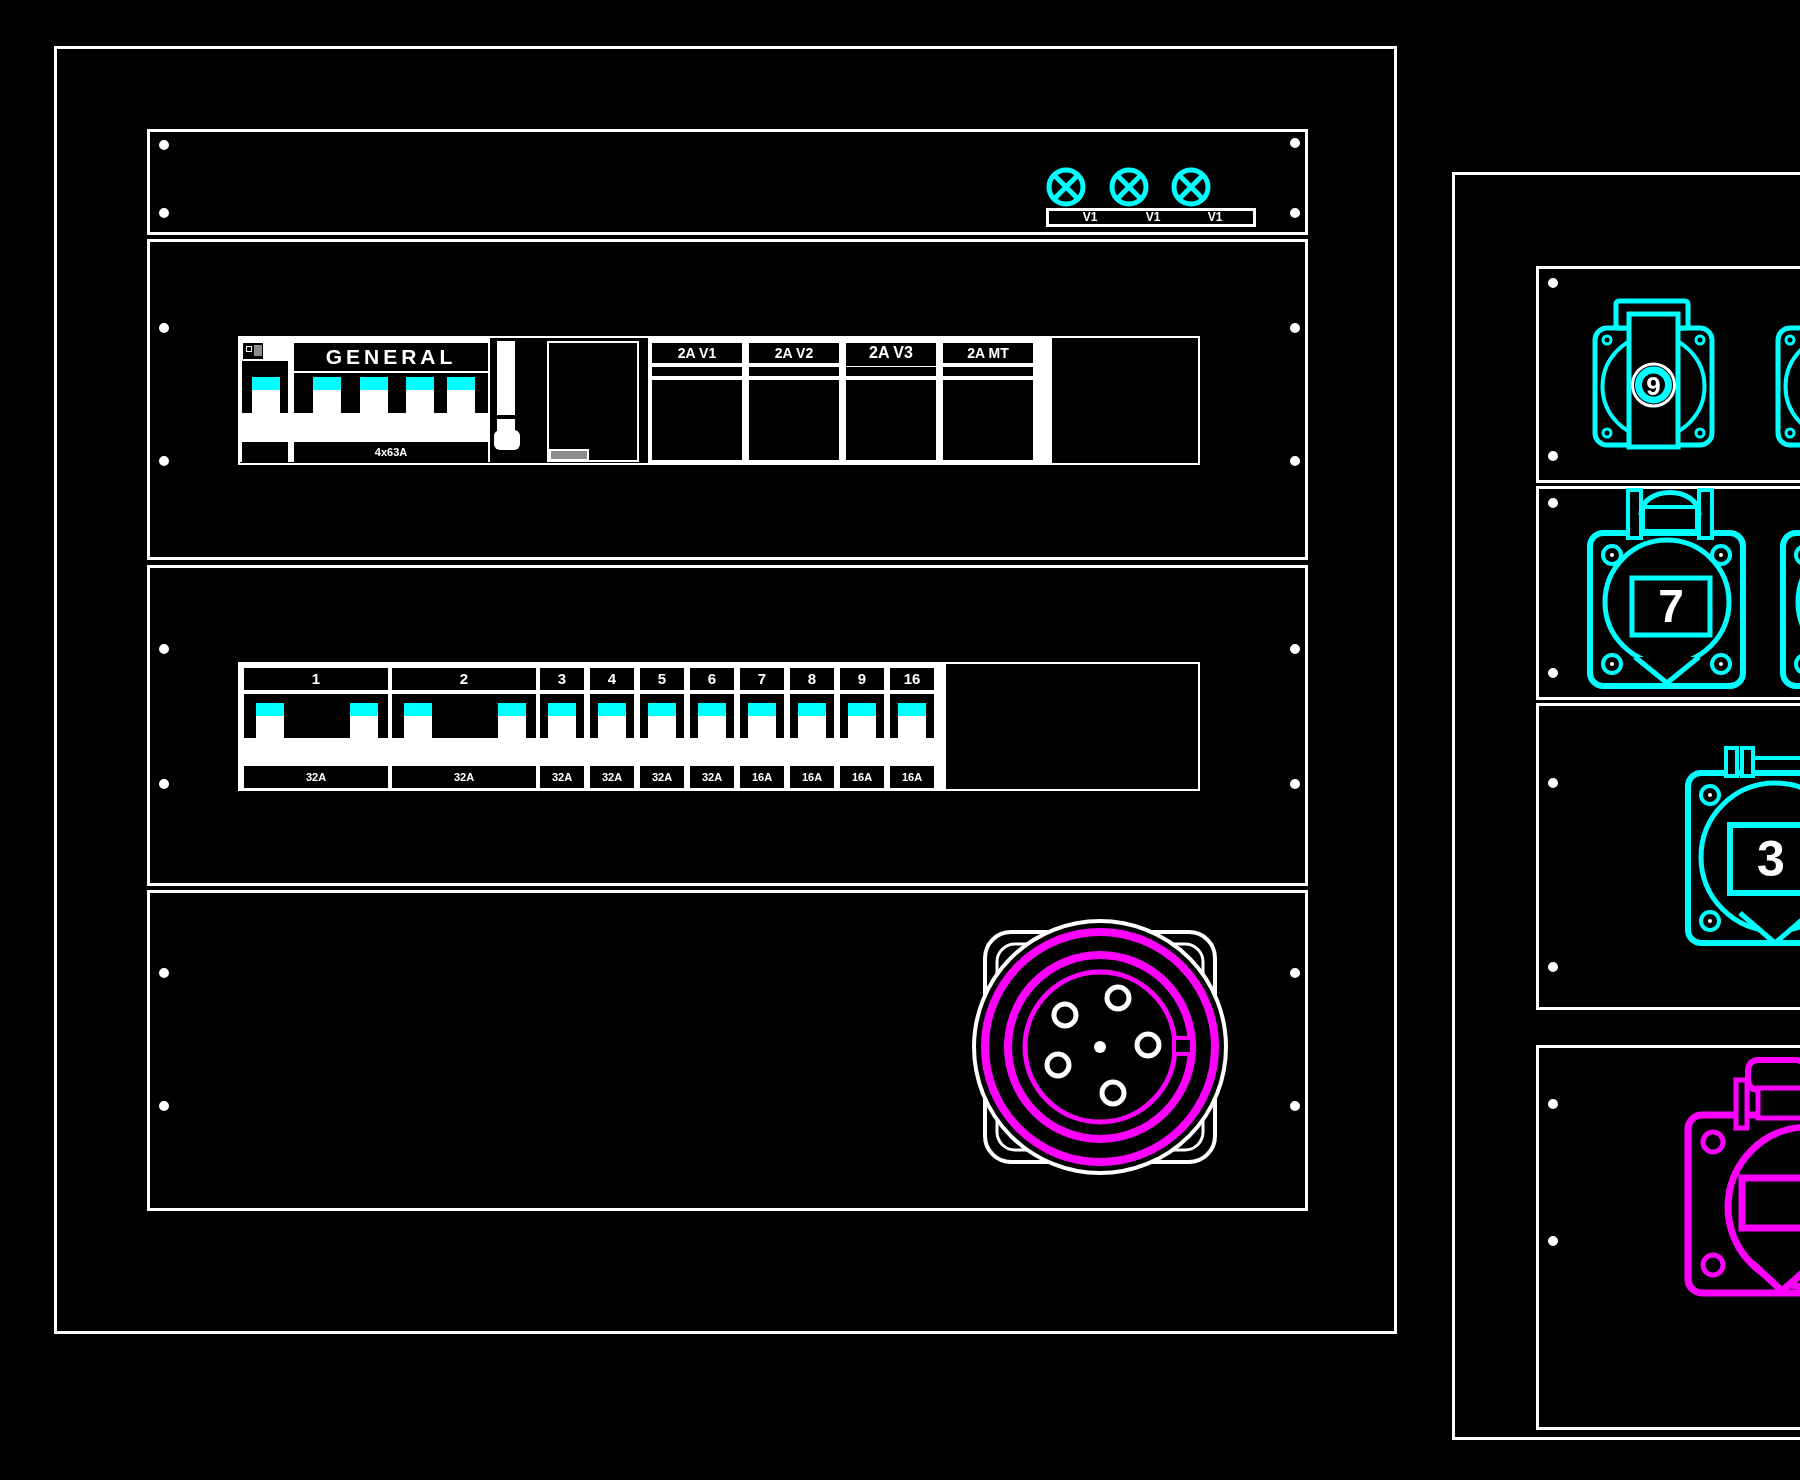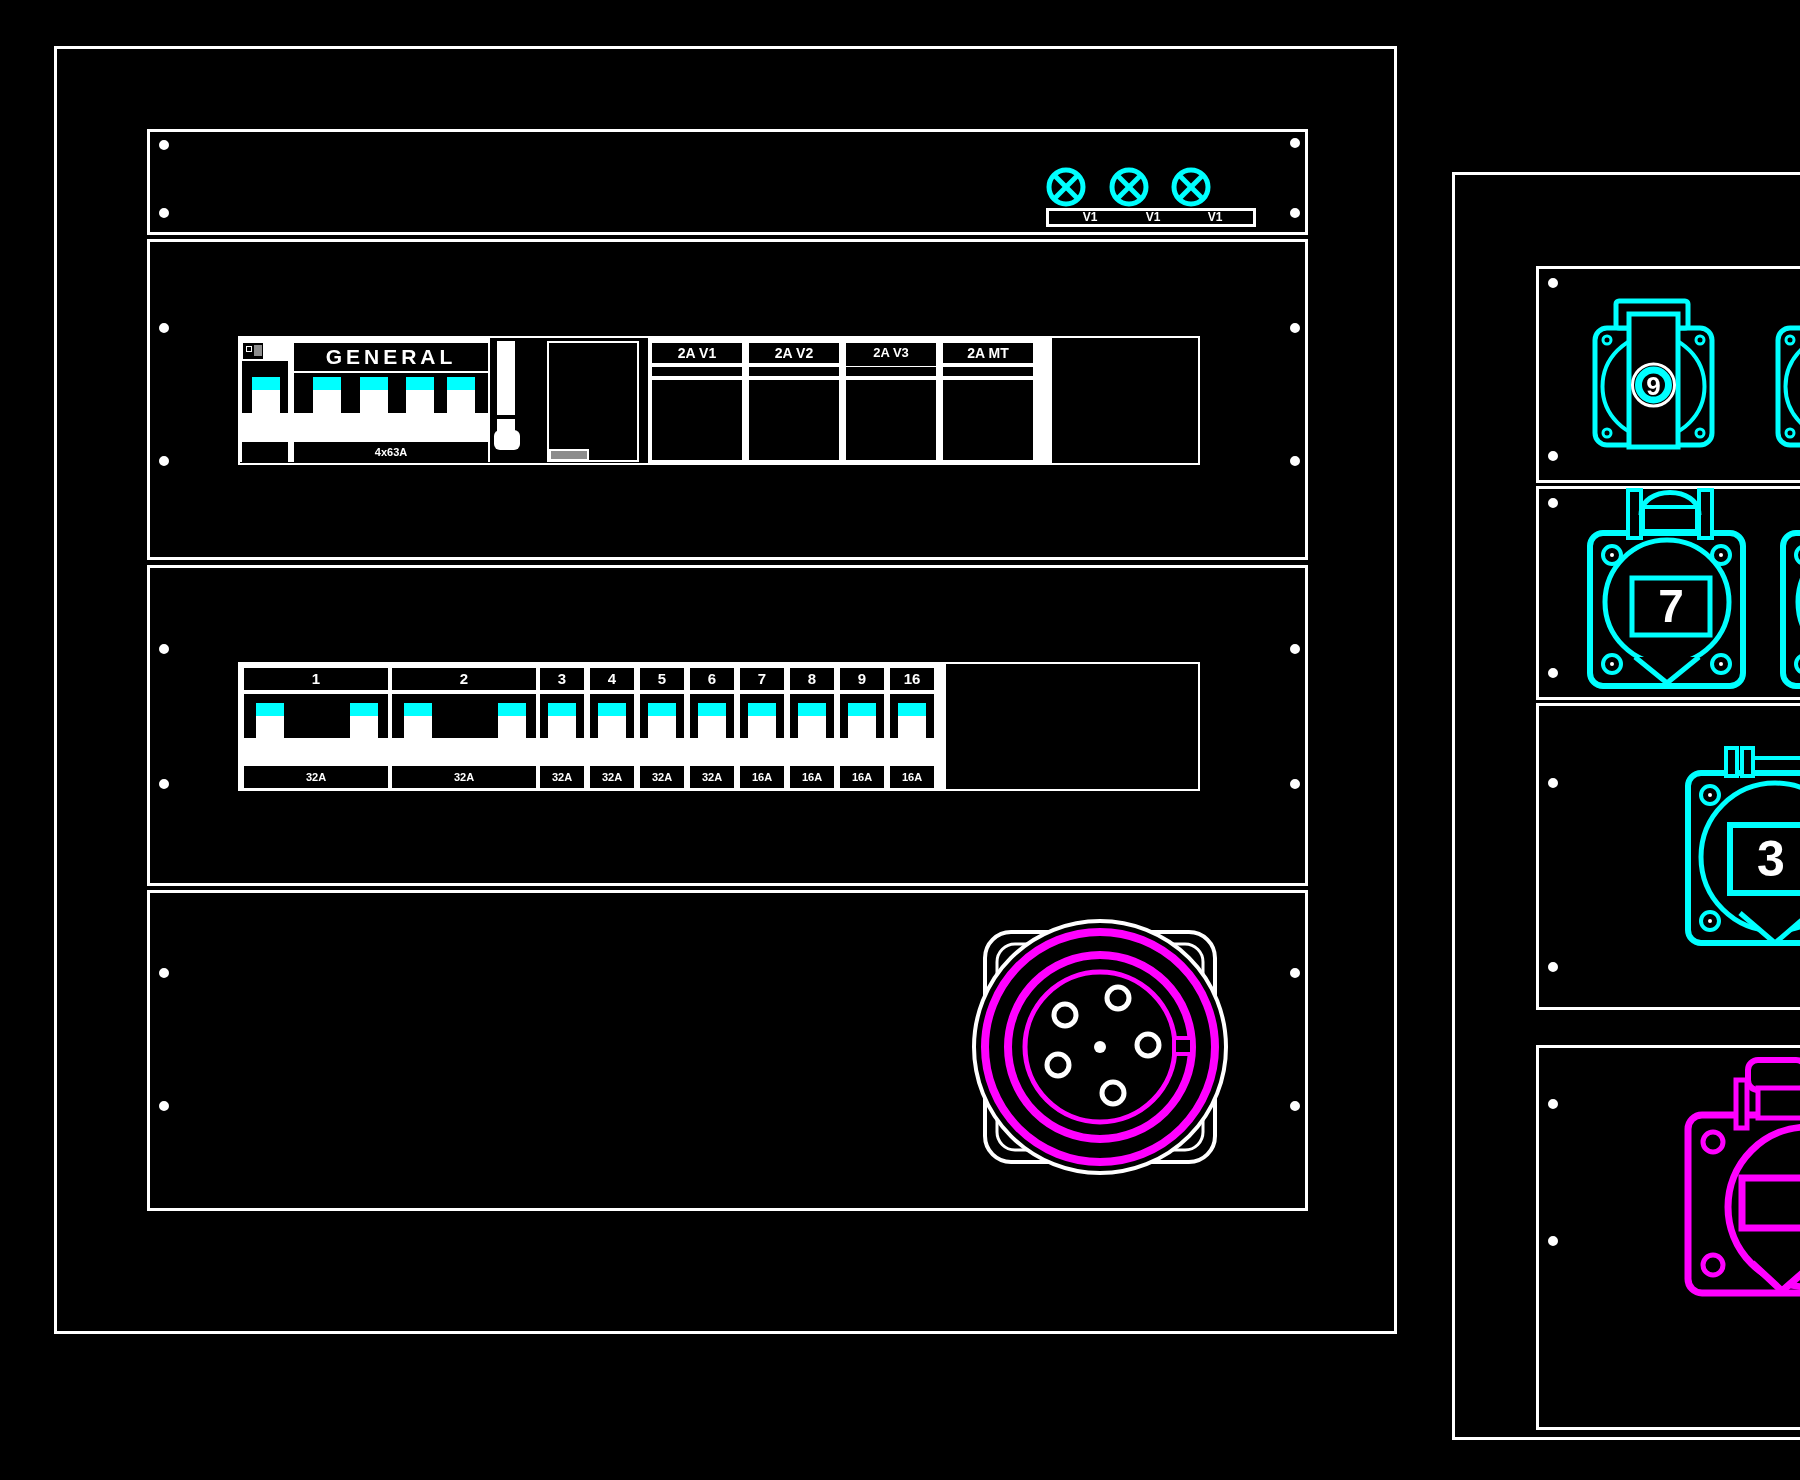--- a/index.html
+++ b/index.html
@@ -99,21 +99,21 @@
   <div class="abs b2" style="left:547px;top:341px;width:92px;height:121px;"></div>
   <div class="abs gfill" style="left:549px;top:449px;width:40px;height:12px;border:2px solid #fff;"></div>
 
   <div class="abs wfill" style="left:648px;top:338px;width:404px;height:126px;"></div>
   <div class="abs kfill lbl" style="left:652px;top:343px;width:90px;height:20px;font-size:14px;line-height:20px;">2A V1</div>
   <div class="abs kfill" style="left:652px;top:367px;width:90px;height:9px;"></div>
   <div class="abs kfill" style="left:652px;top:380px;width:90px;height:80px;"></div>
   <div class="abs kfill lbl" style="left:749px;top:343px;width:90px;height:20px;font-size:14px;line-height:20px;">2A V2</div>
   <div class="abs kfill" style="left:749px;top:367px;width:90px;height:9px;"></div>
   <div class="abs kfill" style="left:749px;top:380px;width:90px;height:80px;"></div>
-  <div class="abs kfill lbl" style="left:846px;top:343px;width:90px;height:23px;font-size:13px;line-height:20px;">2A V3</div>
+  <div class="abs kfill lbl" style="left:846px;top:343px;width:90px;height:23px;font-size:16px;line-height:20px;">2A V3</div>
   <div class="abs kfill" style="left:846px;top:367px;width:90px;height:9px;"></div>
   <div class="abs kfill" style="left:846px;top:380px;width:90px;height:80px;"></div>
   <div class="abs kfill lbl" style="left:943px;top:343px;width:90px;height:20px;font-size:14px;line-height:20px;">2A MT</div>
   <div class="abs kfill" style="left:943px;top:367px;width:90px;height:9px;"></div>
   <div class="abs kfill" style="left:943px;top:380px;width:90px;height:80px;"></div>
 
   <div class="abs b3" style="left:147px;top:565px;width:1161px;height:321px;"></div>
   <div class="abs hole" style="left:159px;top:644px;"></div>
   <div class="abs hole" style="left:159px;top:779px;"></div>
   <div class="abs hole" style="left:1290px;top:644px;"></div>

